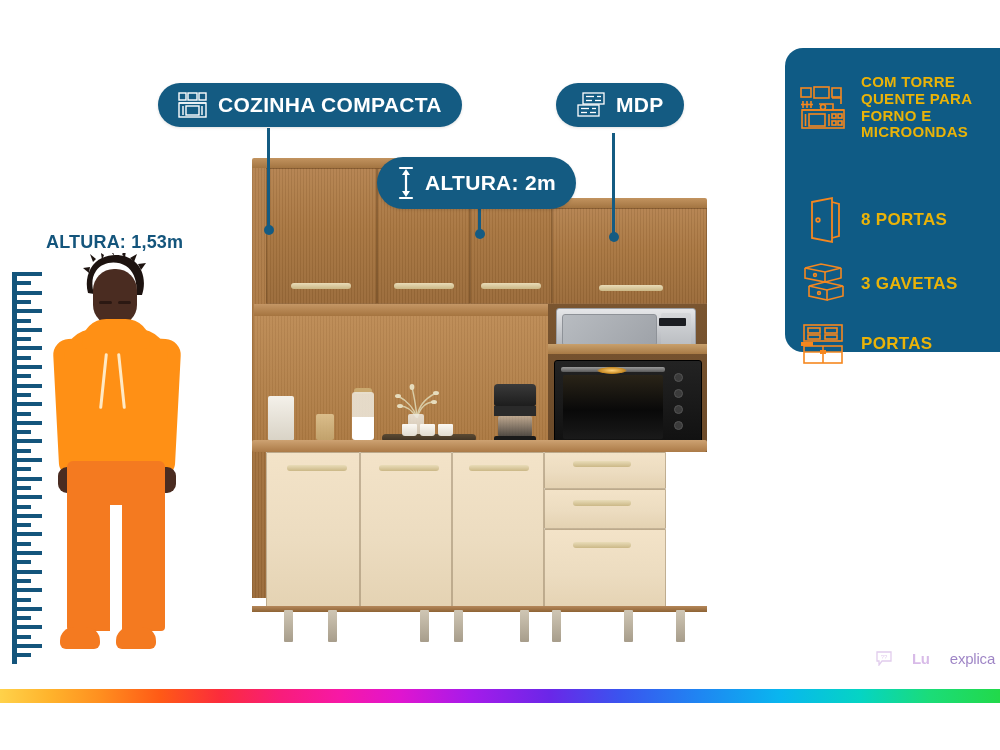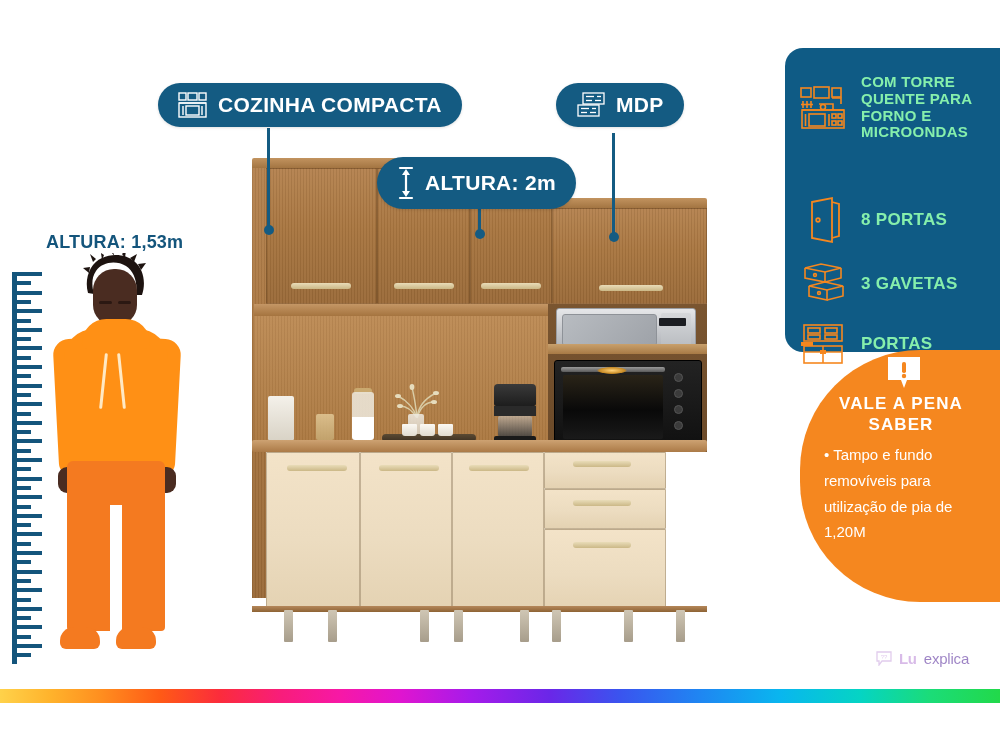--- a/index.html
+++ b/index.html
@@ -238,21 +238,21 @@
   
   .bluepanel {
     position:absolute; left:785px; top:48px; width:215px; height:304px;
     background:#0f5b85; border-radius:18px 0 0 18px;
   }
   .bp-row {
     position:absolute; left:14px; display:flex; align-items:center; gap:14px;
     width:196px;
   }
   .bp-text {
-    color:#86efac; font-weight:bold; font-size:15px; line-height:1.12; letter-spacing:.3px;
+    color:#eab308; font-weight:bold; font-size:15px; line-height:1.12; letter-spacing:.3px;
   }
   .bp-icon { width:48px; min-width:48px; height:48px; }
 
   
   .orangeblob {
     position:absolute; left:800px; top:350px; width:200px; height:252px;
     background:#f5871f;
     border-radius:120px 0 0 120px;
   }
   .ob-icon { position:absolute; left:86px; top:6px; width:36px; height:34px; }
@@ -262,21 +262,21 @@
     line-height:1.22; letter-spacing:1.1px;
   }
   .ob-body {
     position:absolute; left:24px; top:92px; width:168px;
     color:#fff; font-size:15px; line-height:1.72; font-weight:500;
   }
 
   
   .logo {
     position:absolute; left:876px; top:650px;
-    display:flex; align-items:center; gap:7px; opacity:.55;
+    display:flex; align-items:center; gap:20px; opacity:.55;
   }
   .logo-mark { width:16px; height:15px; }
   .logo-lu { font-size:15px; font-weight:bold; color:#b985d6; letter-spacing:-.3px; }
   .logo-ex { font-size:15px; font-weight:400; color:#4c1d95; letter-spacing:-.2px; }
 </style>
 </head>
 <body>
 
 <div class="stage">
 
@@ -592,29 +592,20 @@
         </g>
         <g fill="#f5871f">
           <rect x="2" y="22" width="12" height="4"></rect>
           <rect x="21" y="30" width="6" height="4"></rect>
         </g>
       </svg>
       <span class="bp-text" style="font-size:17px;">PORTAS</span>
     </div>
   </div>
 
-  <div class="orangeblob">
-    <svg class="ob-icon" viewBox="0 0 36 34">
-      <path d="M2 1 H34 V24 H21 L18 32 L15 24 H2 Z" fill="#ffffff"></path>
-      <rect x="16" y="6" width="4" height="11" rx="1.8" fill="#f5871f"></rect>
-      <circle cx="18" cy="20" r="2.2" fill="#f5871f"></circle>
-    </svg>
-    <div class="ob-title">VALE A PENA SABER</div>
-    <div class="ob-body">• Tampo e fundo removíveis para utilização de pia de 1,20M</div>
-  </div>
 
   <div class="logo">
     <svg class="logo-mark" viewBox="0 0 16 15">
       <path d="M1 1 H15 V10 H6 L3 14 V10 H1 Z" fill="none" stroke="#c9a3de" stroke-width="1.3"></path>
       <text x="8" y="8" font-size="6" fill="#c9a3de" text-anchor="middle" font-family="Liberation Sans, sans-serif">??</text>
     </svg>
     <span class="logo-lu">Lu</span>
     <span class="logo-ex">explica</span>
   </div>
 

